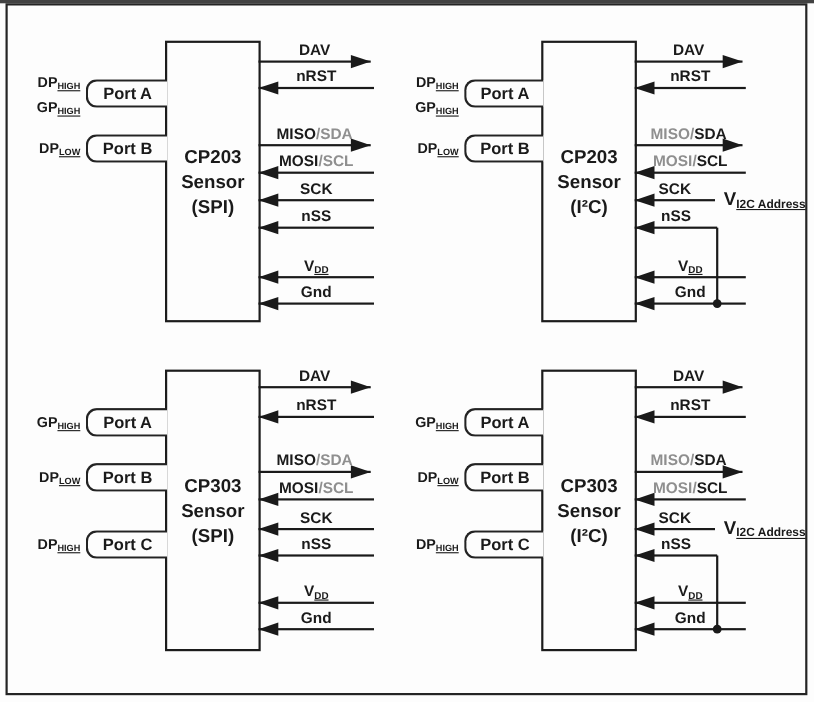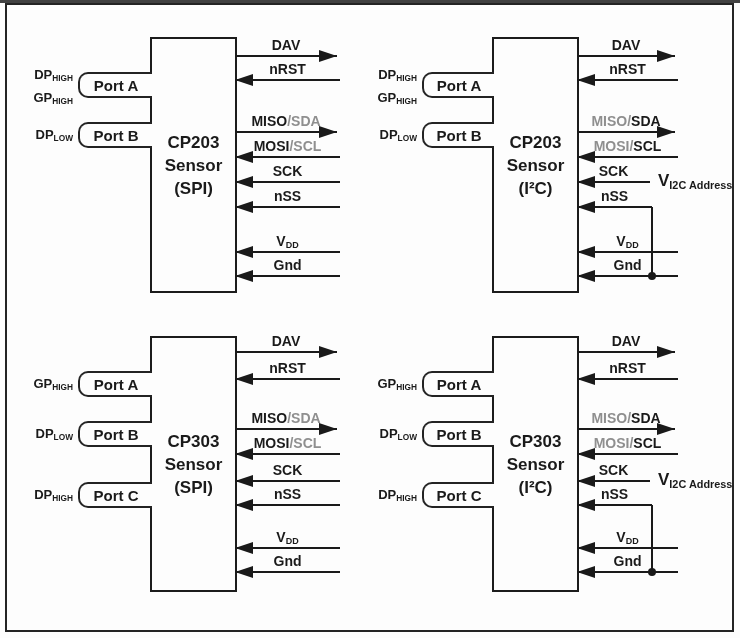--- a/index.html
+++ b/index.html
@@ -23,21 +23,21 @@
     display:flex;align-items:center;justify-content:center;font-size:15px;
   }
   .pins{font-size:13px;line-height:20px;text-align:right;white-space:nowrap;}
   .sig-line{height:2px;background:#1a1a1a;}
   .vline{width:2px;background:#1a1a1a;}
   .dot{width:8px;height:8px;border-radius:50%;background:#1a1a1a;}
   .arrow-r{width:0;height:0;border-top:6px solid transparent;border-bottom:6px solid transparent;border-left:18px solid #1a1a1a;}
   .arrow-l{width:0;height:0;border-top:6px solid transparent;border-bottom:6px solid transparent;border-right:18px solid #1a1a1a;}
   .sig-label{font-size:14px;line-height:18px;transform:translateX(-50%);white-space:nowrap;}
   .ann{font-size:17px;line-height:18px;white-space:nowrap;}
-  .sub{font-size:64%;vertical-align:-0.25em;}
+  .sub{font-size:64%;vertical-align:-0.25em;text-decoration:underline;}
 </style>
 </head>
 <body>
 
 <div id="figure">
   <div class="abs top-strip"></div>
   <div class="abs frame"></div>
 
 <div class="quad abs">
       <div class="chip abs" style="left: 150px; top: 37px; width: 87px; height: 256px;">

